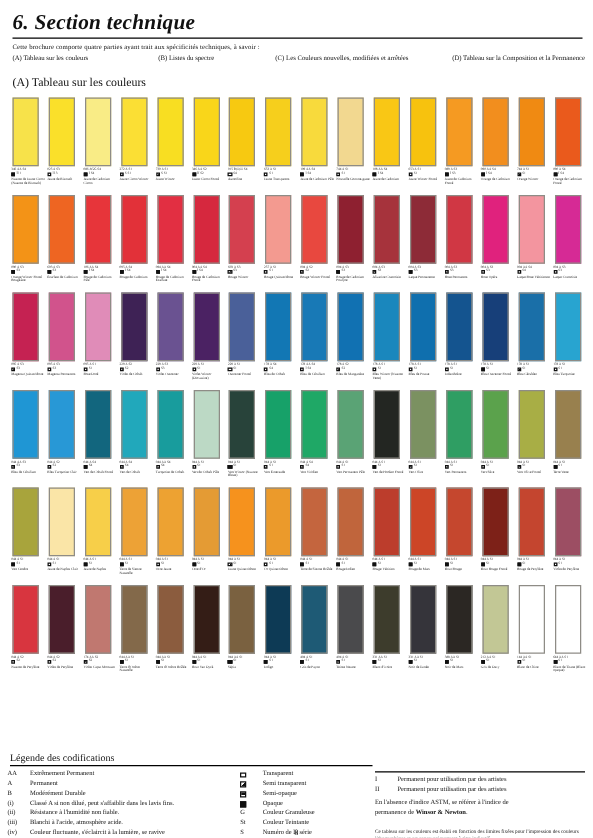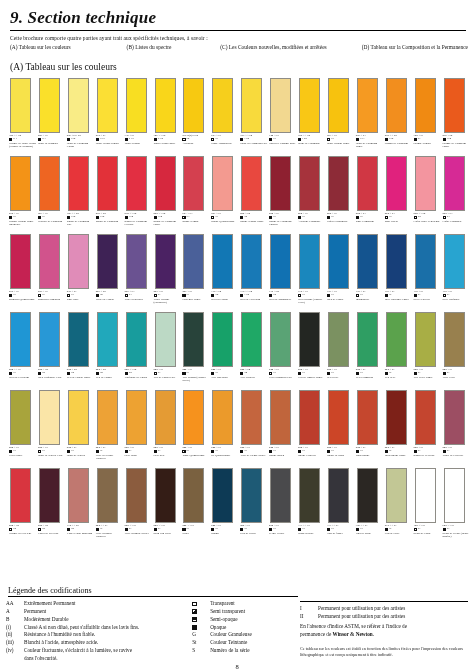--- a/index.html
+++ b/index.html
@@ -45,21 +45,21 @@
   .sym{ display:inline-block; width:3.2px; height:3.2px; border:0.5px solid #111; flex:none; }
   .sym.transparent{ background:#fff; }
   .sym.semitransparent{ background:linear-gradient(135deg,#fff 50%,#111 50%); }
   .sym.semiopaque{ background:linear-gradient(180deg,#111 55%,#fff 55%); }
   .sym.opaque{ background:#111; }
   .astm{ font-size:2.7px; color:#2a2a2a; white-space:nowrap; }
   .cname{ font-size:2.8px; color:#1a1a1a; margin-top:0.6px; line-height:1.18; word-break:break-word; }
 
   
   .legend{ position:absolute; left:6px; top:578px; width:462px; }
-  .leg-head{ font-size:8px; font-weight:400; margin-left:2px; }
+  .leg-head{ font-size:8px; font-weight:400; margin-left:2px;margin-top:16px; }
   .leg-rule{ height:0.8px; background:#000; margin:1px 2px 3px 2px; width:290px; }
   .leg-body{ display:flex; }
   .leg-col-a{ width:190px; }
   .leg-col-b{ width:104px; }
   .leg-col-c{ width:170px; margin-left:6px; }
   .leg-line{ display:flex; font-size:5.2px; line-height:1.52; }
   .leg-key{ width:18px; flex:none; }
   .leg-key-sym{ width:18px; flex:none; display:flex; align-items:center; }
   .leg-txt{ flex:1; }
   .leg-cont{ margin-left:18px; font-size:5.2px; line-height:1.52;}
@@ -68,21 +68,21 @@
   .astm-note{ font-size:5.2px; line-height:1.5; margin-top:3px; }
   .astm-note b{ font-weight:700; }
   .fine{ font-size:4.2px; line-height:1.5; margin-top:7px; color:#222; }
   .pageno{ position:absolute; left:0; top:655px; width:474px; text-align:center; font-size:6.5px; }
 </style>
 </head>
 <body>
 
 <div class="page">
 
-  <div class="sec-title">9.  Section technique</div>
+  <div class="sec-title">6.  Section technique</div>
   <div class="rule"></div>
   <div class="intro">Cette brochure comporte quatre parties ayant trait aux spécificités techniques, à savoir :</div>
   <div class="parts">
     <div class="p p1">(A)  Tableau sur les couleurs</div>
     <div class="p p2">(B)  Listes du spectre</div>
     <div class="p p3">(C)  Les Couleurs nouvelles, modifiées et arrêtées</div>
     <div class="p p4">(D)  Tableau sur la Composition et la Permanence</div>
   </div>
 
   <div class="sub-title">(A) Tableau sur les couleurs</div>

